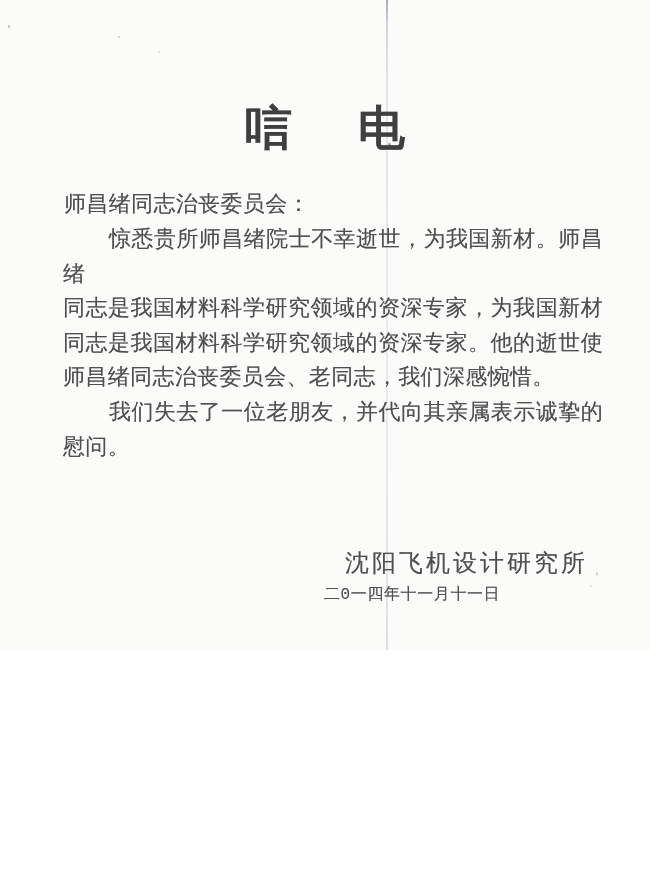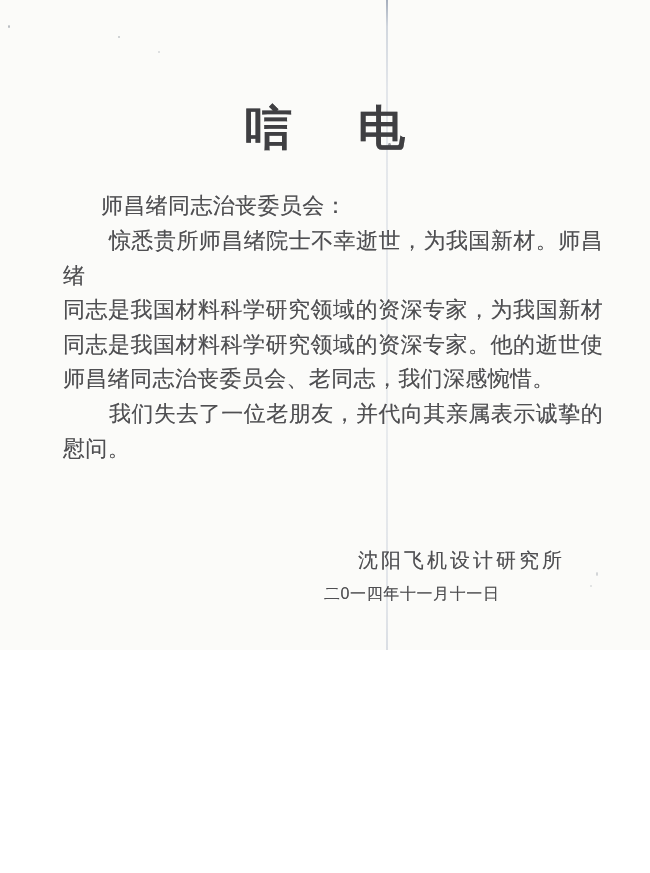--- a/index.html
+++ b/index.html
@@ -6,21 +6,21 @@
     margin: 0;
     padding: 0;
     background: #ffffff;
   }
   .page {
     position: relative;
     width: 650px;
     height: 650px;
     background: #fbfbf9;
     overflow: hidden;
-    font-family: Liberation Sans, sans-serif;
+    font-family: Liberation Mono, monospace;
     color: #4f4f52;
   }
   
   .fold-line {
     position: absolute;
     left: 386px;
     top: 0;
     width: 2px;
     height: 873px;
     background: linear-gradient(
@@ -79,36 +79,35 @@
     font-size: 22px;
     line-height: 34.6px;
     letter-spacing: 0.35px;
     text-shadow: 0 0 0.6px rgba(79,79,82,0.5);
   }
   .salutation {
     position: absolute;
     top: 189px;
     left: 64px;
     width: 540px;
-    margin-left: 37px;
   }
   .body-block {
     position: absolute;
     top: 224px;
     left: 63px;
     width: 540px;
   }
   .line { width: 540px; }
   .line.justified { text-align: justify; text-align-last: justify; }
   .line.indent { text-indent: 46px; }
   .signature {
     position: absolute;
     top: 547px;
-    left: 358px;
-    font-size: 20px;
+    left: 345px;
+    font-size: 24px;
     letter-spacing: 3px;
     white-space: nowrap;
     text-shadow: 0 0 0.6px rgba(79,79,82,0.5);
   }
   .date {
     position: absolute;
     top: 584px;
     left: 324px;
     font-size: 16px;
     letter-spacing: 0.6px;

